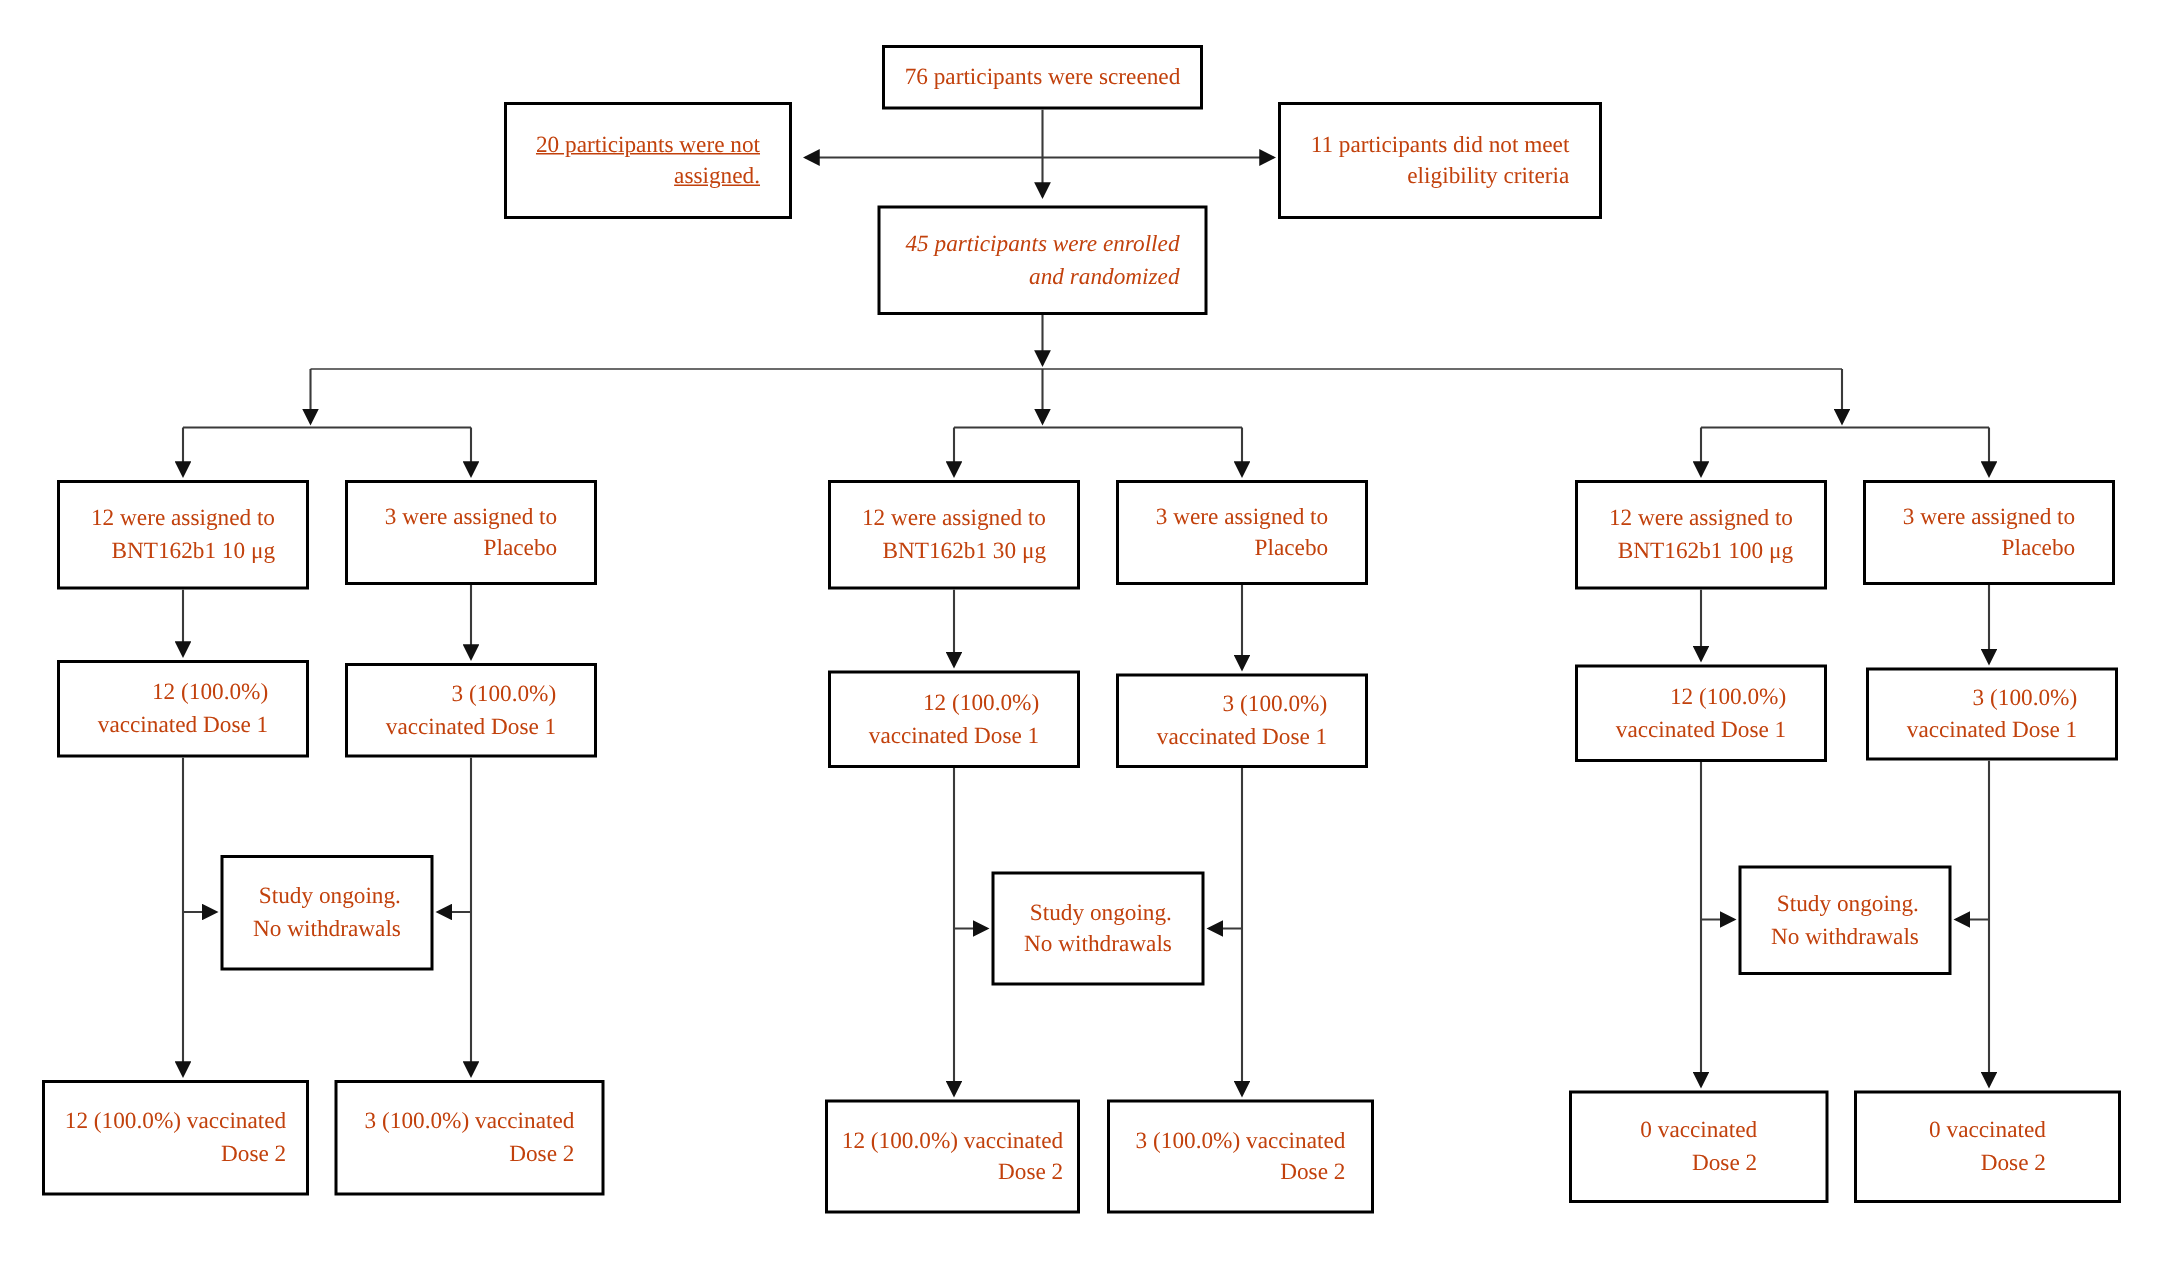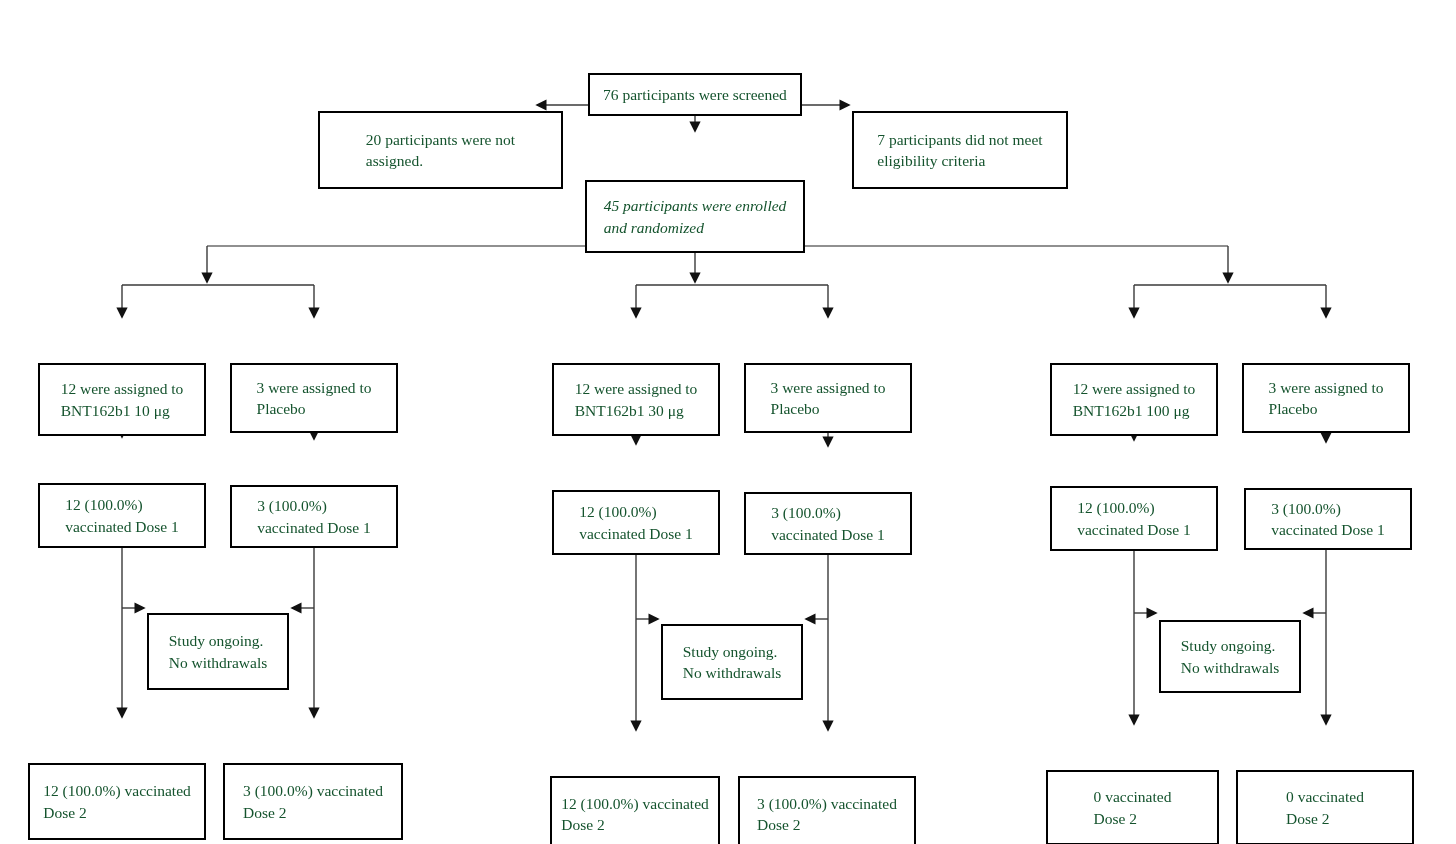--- a/index.html
+++ b/index.html
@@ -17,27 +17,26 @@
     width: 1456px; height: 844px;
   }
   .box {
     position: absolute;
     box-sizing: border-box;
     border: 2.5px solid #000000;
     background: #ffffff;
     display: flex;
     align-items: center;
     justify-content: center;
-    text-align: left;
+    text-align: right;
     white-space: pre-line;
     font-size: 15.5px;
     line-height: 1.38;
-    color: #14532d;
+    color: #c2410c;
     padding: 1px 4px;
-    margin-top: 43px;
   }
 </style>
 </head>
 <body>
 
 <div class="canvas">
 
   <svg class="connectors" viewBox="0 0 1456 844" xmlns="http://www.w3.org/2000/svg">
     <defs>
       <marker id="ah" viewBox="0 0 10 10" refX="8.5" refY="5" markerWidth="8" markerHeight="8" orient="auto">
@@ -87,23 +86,23 @@
       <line x1="1134" y1="393" x2="1134" y2="440" marker-end="url(#ah)"></line>
       <line x1="1326" y1="390" x2="1326" y2="442" marker-end="url(#ah)"></line>
       <line x1="1134" y1="508" x2="1134" y2="724" marker-end="url(#ah)"></line>
       <line x1="1326" y1="507" x2="1326" y2="724" marker-end="url(#ah)"></line>
       <line x1="1134" y1="613" x2="1156" y2="613" marker-end="url(#ah)"></line>
       <line x1="1326" y1="613" x2="1304" y2="613" marker-end="url(#ah)"></line>
     </g>
   </svg>
 
   <div class="box" style="left:588px; top:30px;  width:214px; height:43px;">76 participants were screened</div>
-  <div class="box" style="left:318px; top:68px;  width:245px; height:78px;">20 participants were not
+  <div class="box" style="left:336px; top:68px;  width:192px; height:78px;text-decoration:underline;">20 participants were not
 assigned.</div>
-  <div class="box" style="left:852px; top:68px;  width:216px; height:78px;">7 participants did not meet
+  <div class="box" style="left:852px; top:68px;  width:216px; height:78px;">11 participants did not meet
 eligibility criteria</div>
   <div class="box" style="left:585px; top:137px; width:220px; height:73px;font-style:italic;">45 participants were enrolled
 and randomized</div>
 
   <div class="box" style="left:38px;  top:320px; width:168px; height:73px;">12 were assigned to
 BNT162b1 10 μg</div>
   <div class="box" style="left:230px; top:320px; width:168px; height:70px;">3 were assigned to
 Placebo</div>
   <div class="box" style="left:38px;  top:440px; width:168px; height:65px;">12 (100.0%)
 vaccinated Dose 1</div>

